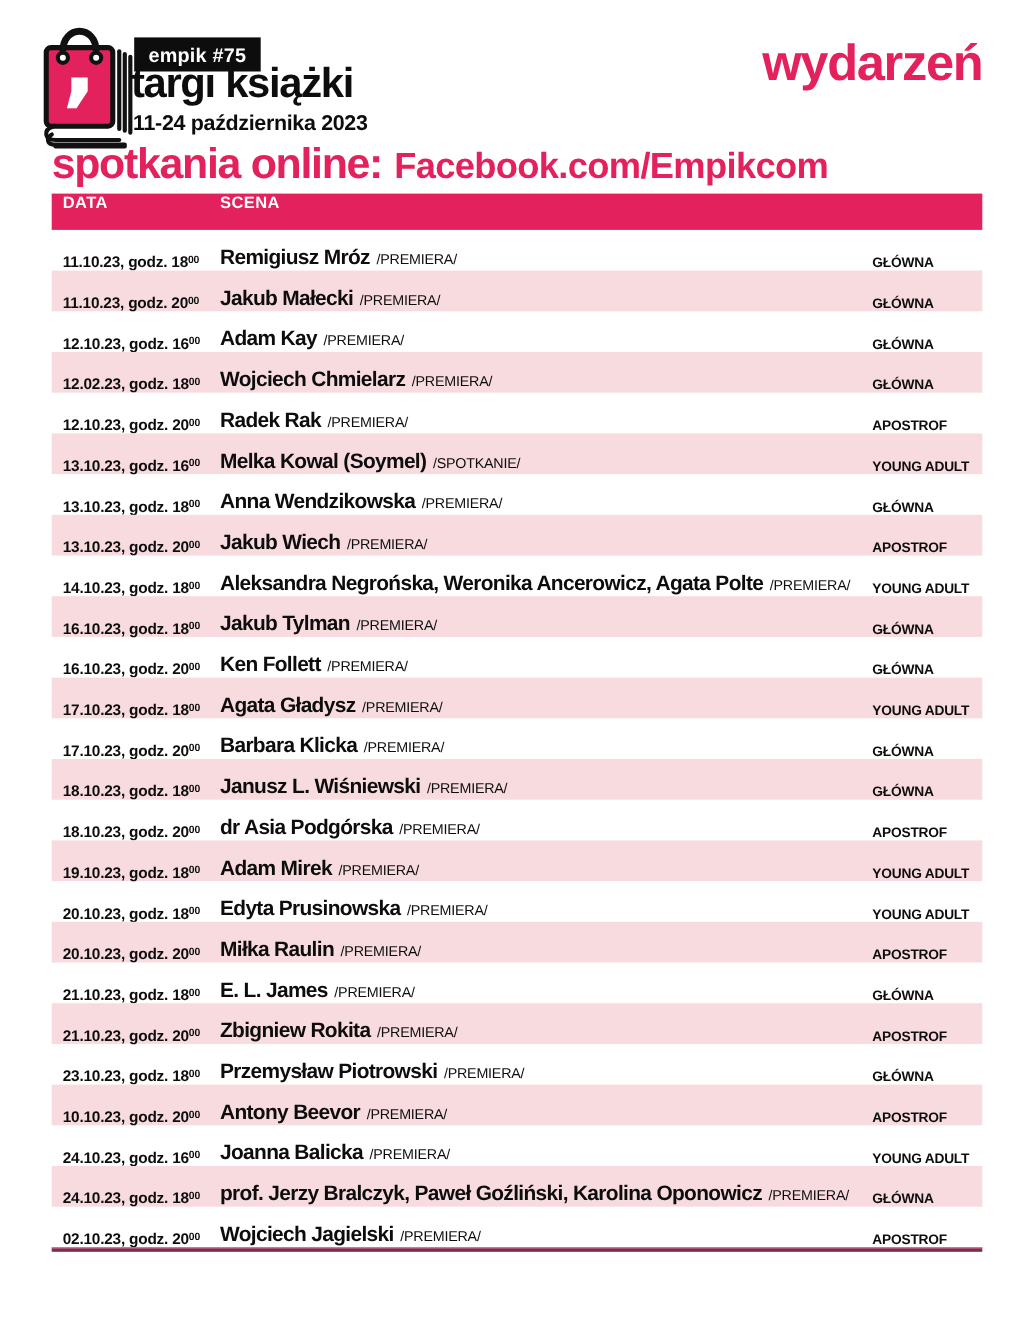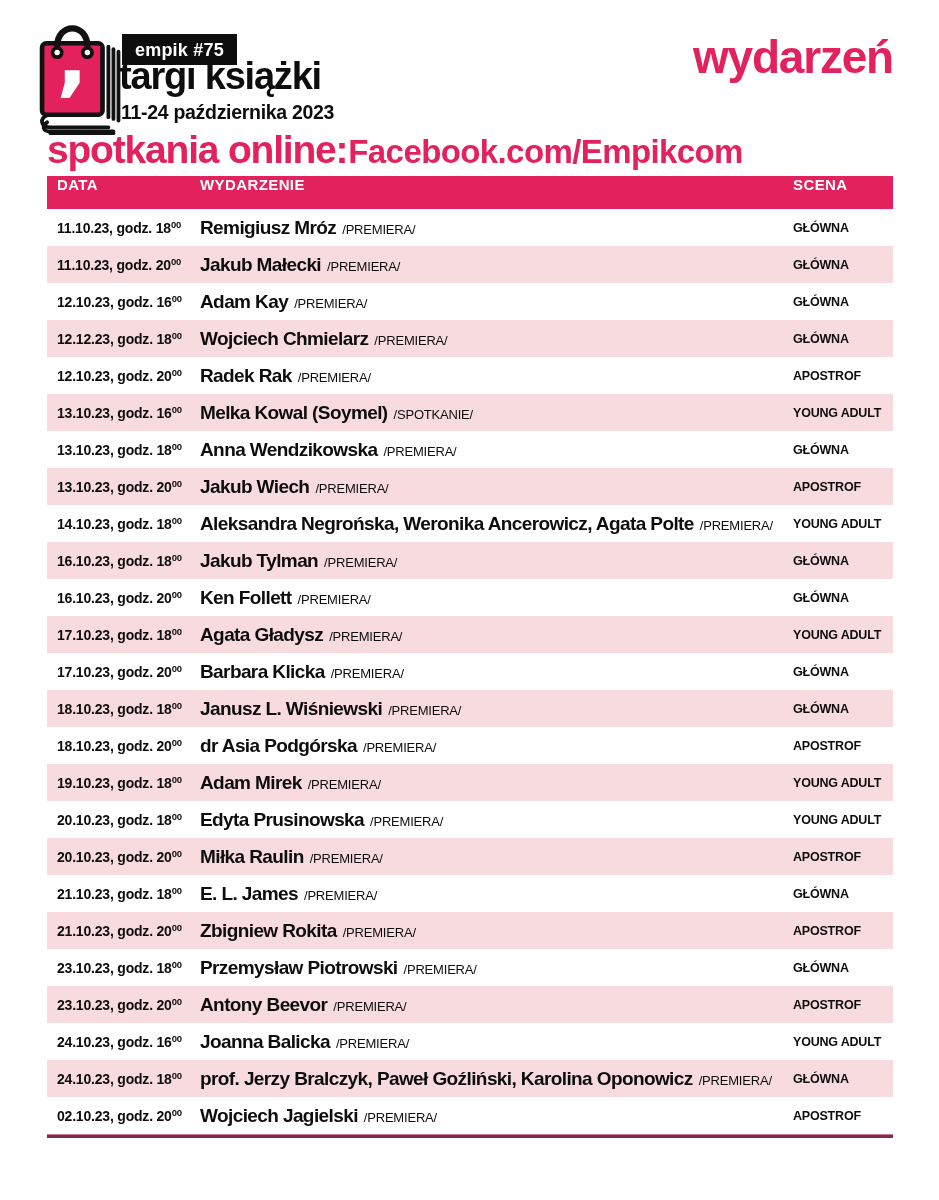--- a/index.html
+++ b/index.html
@@ -27,36 +27,36 @@
   }
   .brand-dates{
     position:absolute;left:121px;top:101px;font-size:19.5px;font-weight:bold;
     letter-spacing:-.3px;color:var(--ink);
   }
   .page-title{
     position:absolute;right:46px;top:36px;text-align:right;color:var(--pink);
     font-size:46px;font-weight:bold;line-height:.92;letter-spacing:-1.2px;
   }
   .online-line{
-    position:absolute;left:47px;top:128px;display:flex;align-items:baseline;gap:1px;
+    position:absolute;left:47px;top:128px;display:flex;align-items:baseline;gap:11px;
     color:var(--pink);white-space:nowrap;
   }
   .online-label{font-size:39px;font-weight:bold;letter-spacing:-1.2px;}
   .online-value{font-size:33px;font-weight:bold;letter-spacing:-.6px;}
   
   .table{position:absolute;left:47px;top:176px;width:846px;}
   .thead{
     height:33px;background:var(--pink);color:#fff;display:flex;align-items:flex-start;
     font-weight:bold;font-size:15px;letter-spacing:.4px;
   }
   .col-date{width:153px;padding-left:10px;flex:none;}
   .col-event{flex:1;min-width:0;}
   .col-scene{width:100px;flex:none;}
   .tbody{display:flex;flex-direction:column;height:925px;}
-  .row{flex:1;display:flex;align-items:center;}
+  .row{flex:1;display:flex;align-items:flex-end;}
   .row:nth-child(even){background:var(--row-alt);}
   .cell-date{font-weight:bold;font-size:14px;letter-spacing:-.2px;white-space:nowrap;}
   .date-sup{font-size:9.5px;position:relative;top:-4.5px;font-weight:bold;}
   .cell-event{display:flex;align-items:baseline;gap:6px;white-space:nowrap;overflow:visible;}
   .event-name{font-weight:bold;font-size:19px;letter-spacing:-.6px;}
   .event-type{font-size:13px;letter-spacing:-.2px;}
   .cell-scene{font-weight:bold;font-size:12.5px;letter-spacing:-.2px;white-space:nowrap;}
   .footer-line{
     position:absolute;left:47px;top:1134px;width:846px;height:4px;
     background:var(--footer-line);border-top:1px solid #D47A98;
@@ -92,21 +92,20 @@
   </div>
 
   <div class="online-line">
     <span class="online-label">spotkania online:</span>
     <span class="online-value">Facebook.com/Empikcom</span>
   </div>
 
   <div class="table">
     <div class="thead">
       <div class="col-date">DATA</div>
-      <div class="col-event">WYDARZENIE</div>
       <div class="col-scene">SCENA</div>
     </div>
     <div class="tbody">
   <div class="row">
     <div class="col-date cell-date">
       <span>11.10.23, godz. 18</span><span class="date-sup">00</span>
     </div>
     <div class="col-event cell-event">
       <span class="event-name">Remigiusz Mróz</span>
       <span class="event-type">/PREMIERA/</span>
@@ -131,21 +130,21 @@
     </div>
     <div class="col-event cell-event">
       <span class="event-name">Adam Kay</span>
       <span class="event-type">/PREMIERA/</span>
     </div>
     <div class="col-scene cell-scene">GŁÓWNA</div>
   </div>
 
   <div class="row">
     <div class="col-date cell-date">
-      <span>12.12.23, godz. 18</span><span class="date-sup">00</span>
+      <span>12.02.23, godz. 18</span><span class="date-sup">00</span>
     </div>
     <div class="col-event cell-event">
       <span class="event-name">Wojciech Chmielarz</span>
       <span class="event-type">/PREMIERA/</span>
     </div>
     <div class="col-scene cell-scene">GŁÓWNA</div>
   </div>
 
   <div class="row">
     <div class="col-date cell-date">
@@ -329,21 +328,21 @@
     </div>
     <div class="col-event cell-event">
       <span class="event-name">Przemysław Piotrowski</span>
       <span class="event-type">/PREMIERA/</span>
     </div>
     <div class="col-scene cell-scene">GŁÓWNA</div>
   </div>
 
   <div class="row">
     <div class="col-date cell-date">
-      <span>23.10.23, godz. 20</span><span class="date-sup">00</span>
+      <span>10.10.23, godz. 20</span><span class="date-sup">00</span>
     </div>
     <div class="col-event cell-event">
       <span class="event-name">Antony Beevor</span>
       <span class="event-type">/PREMIERA/</span>
     </div>
     <div class="col-scene cell-scene">APOSTROF</div>
   </div>
 
   <div class="row">
     <div class="col-date cell-date">

